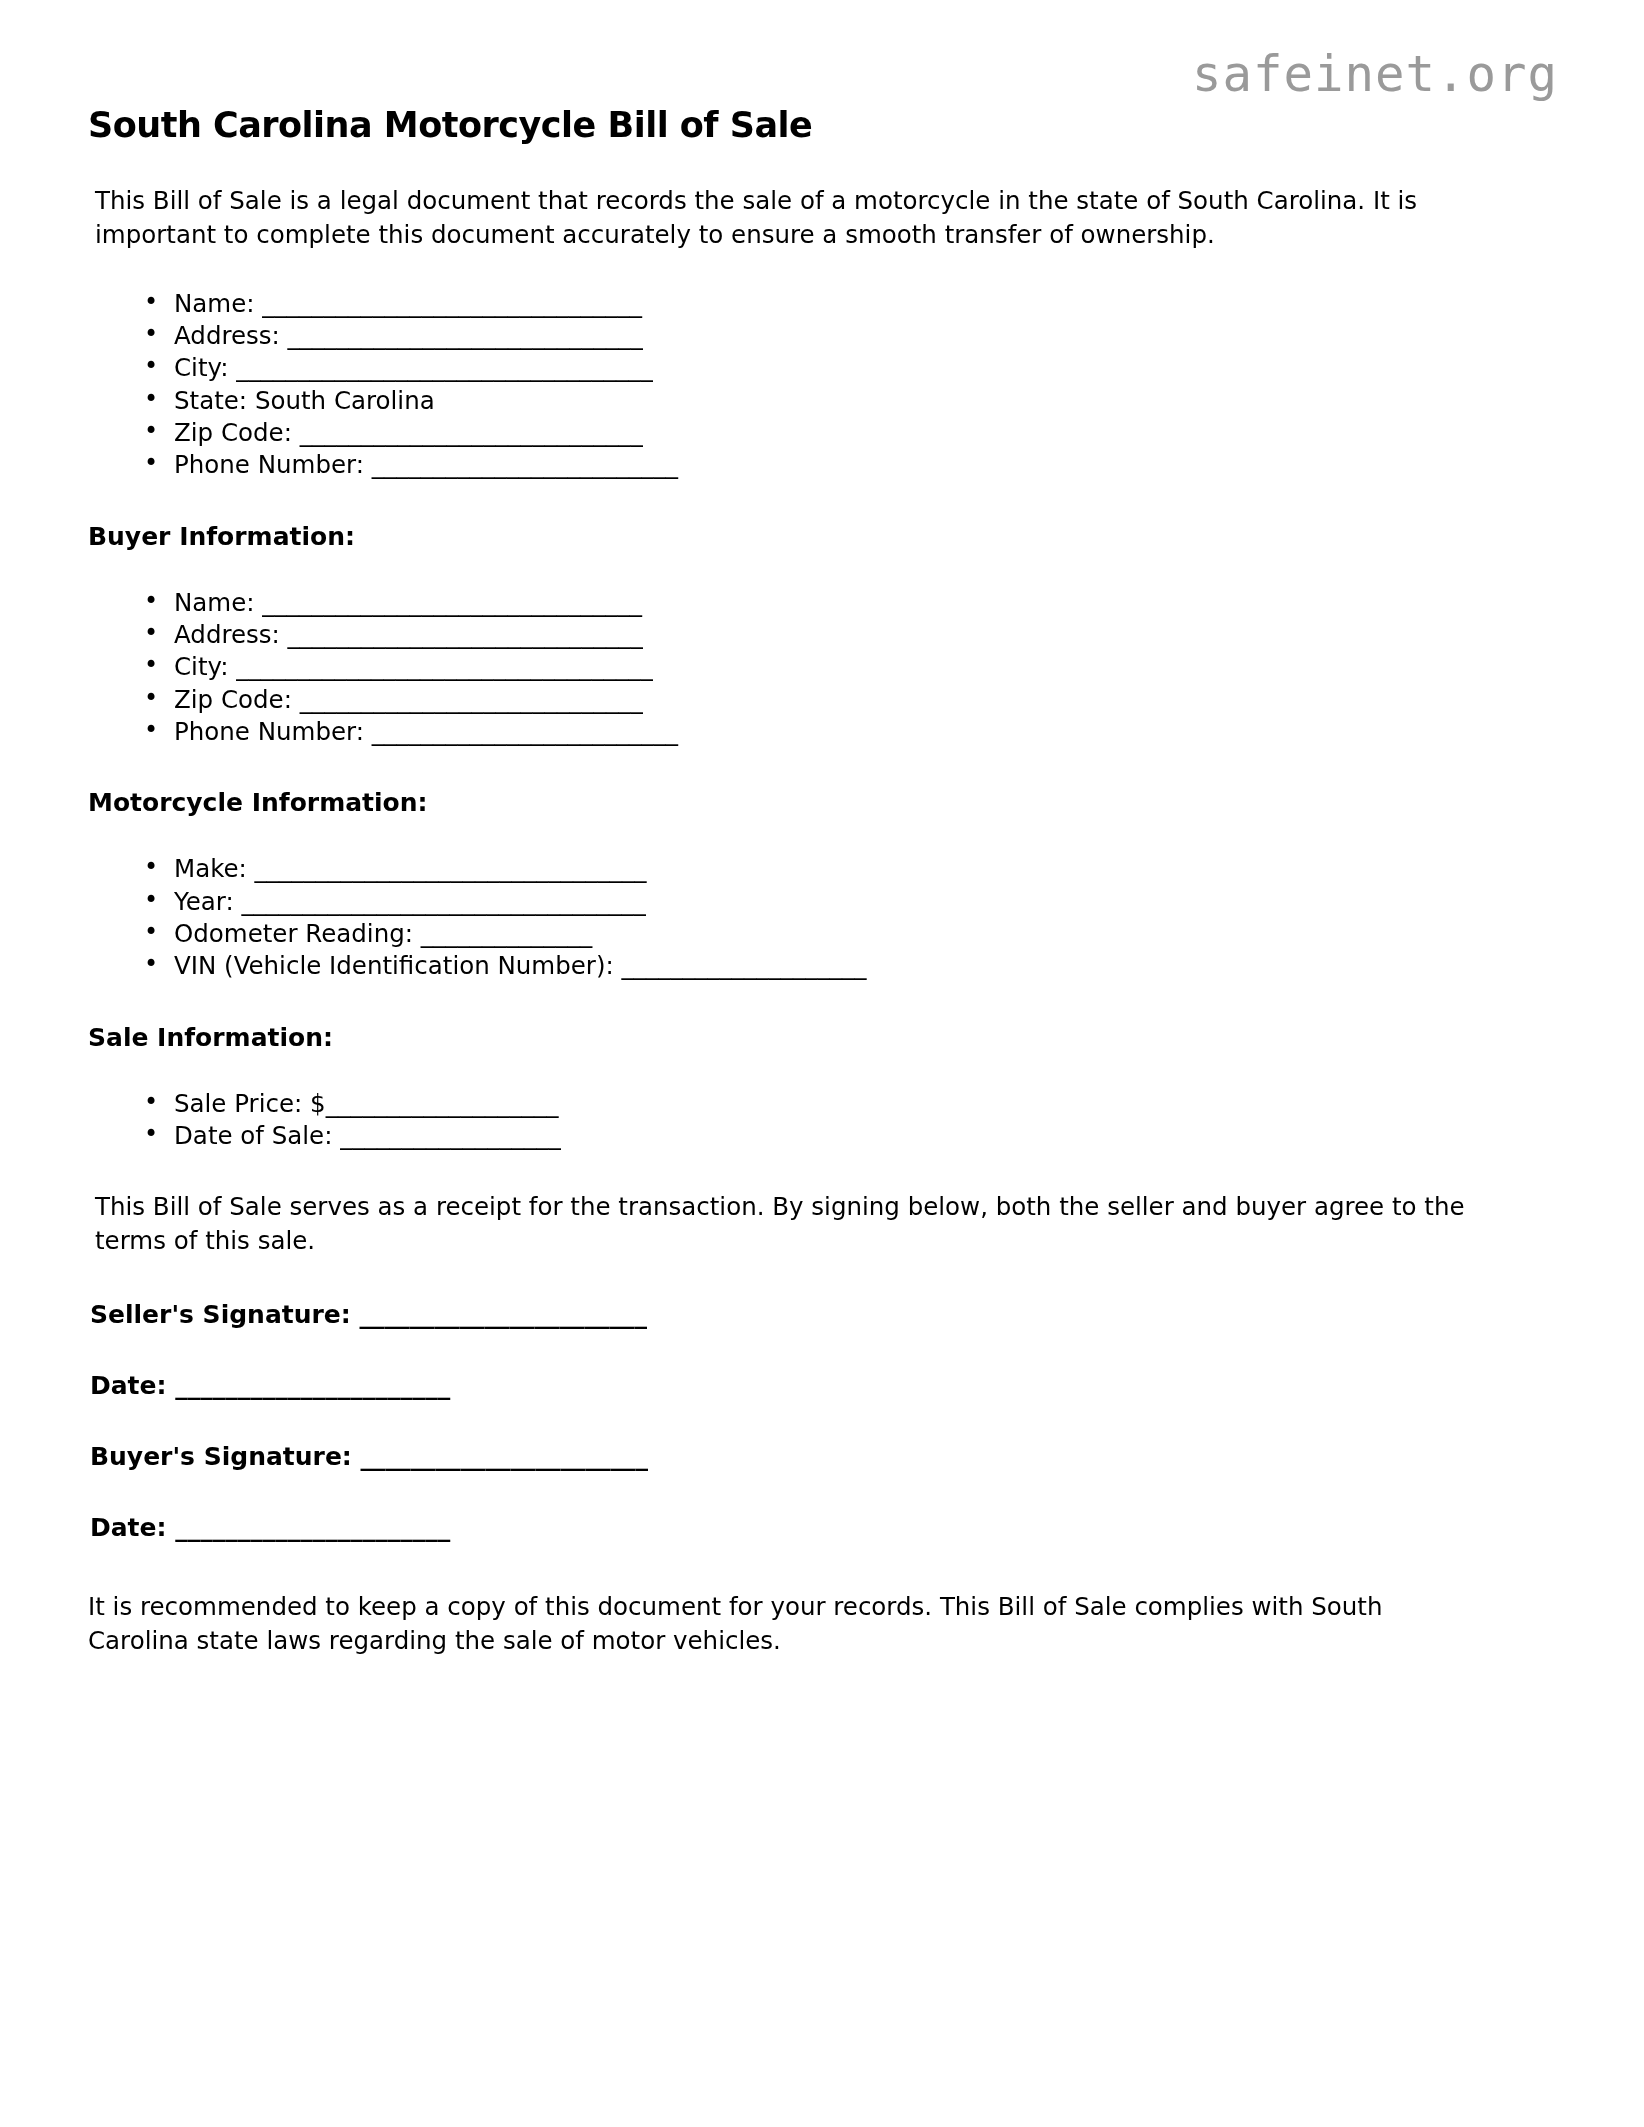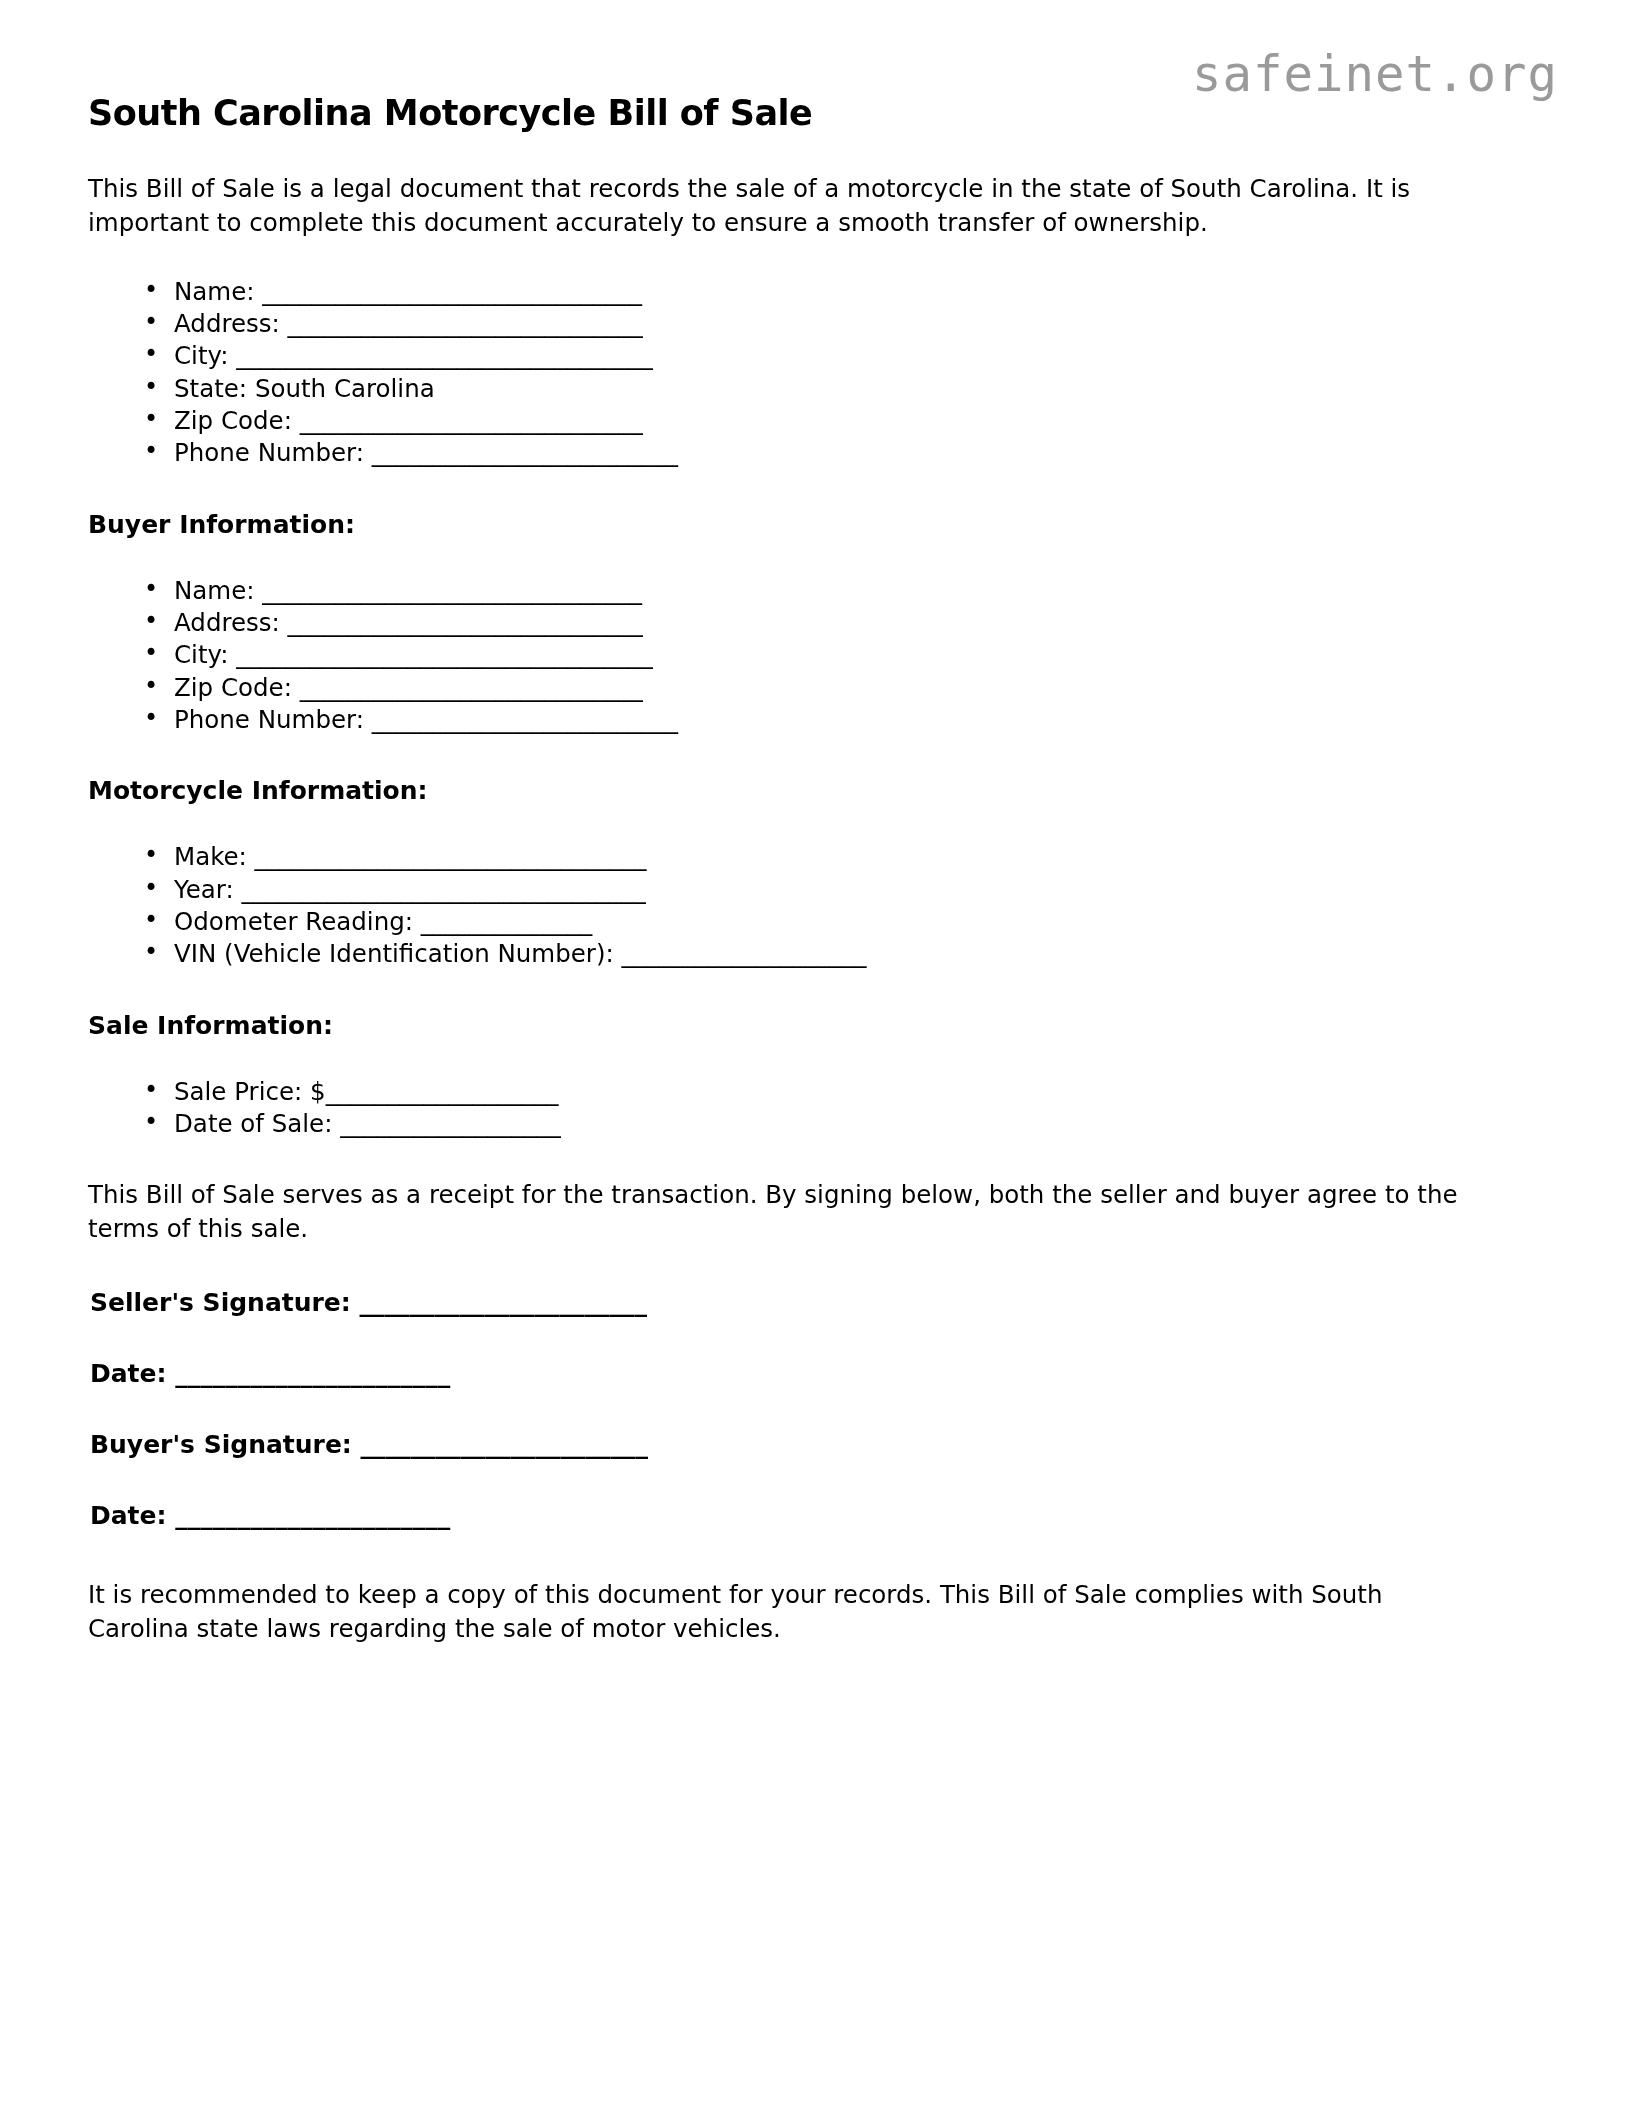--- a/index.html
+++ b/index.html
@@ -6,21 +6,21 @@
     margin: 0;
     padding: 0;
     background: #ffffff;
   }
   .page {
     position: relative;
     width: 1644px;
     height: 2062px;
     background: #ffffff;
     box-sizing: border-box;
-    padding: 32px 100px 60px 88px;
+    padding: 44px 100px 60px 88px;
     font-family: "DejaVu Sans", sans-serif;
     color: #000000;
   }
   .watermark {
     position: absolute;
     top: 46px;
     right: 86px;
     font-family: "DejaVu Sans Mono", monospace;
     font-size: 49px;
     letter-spacing: 1px;
@@ -30,21 +30,21 @@
   h1.doc-title {
     font-size: 35px;
     font-weight: bold;
     margin: 60px 0 0 0;
     letter-spacing: -0.5px;
     line-height: 1.2;
   }
   p.para {
     font-size: 24.5px;
     line-height: 1.38;
-    margin: 38px 0 0 0;
+    margin: 38px 0 0 7px;
     max-width: 1390px;
   }
   h2.section {
     font-size: 25px;
     font-weight: bold;
     margin: 40px 0 0 0;
   }
   ul.fields {
     list-style: none;
     margin: 36px 0 0 0;

